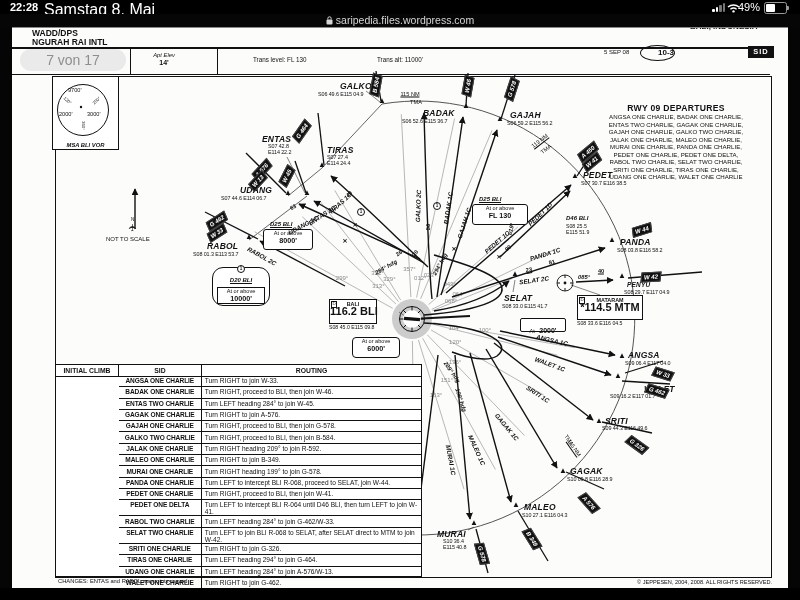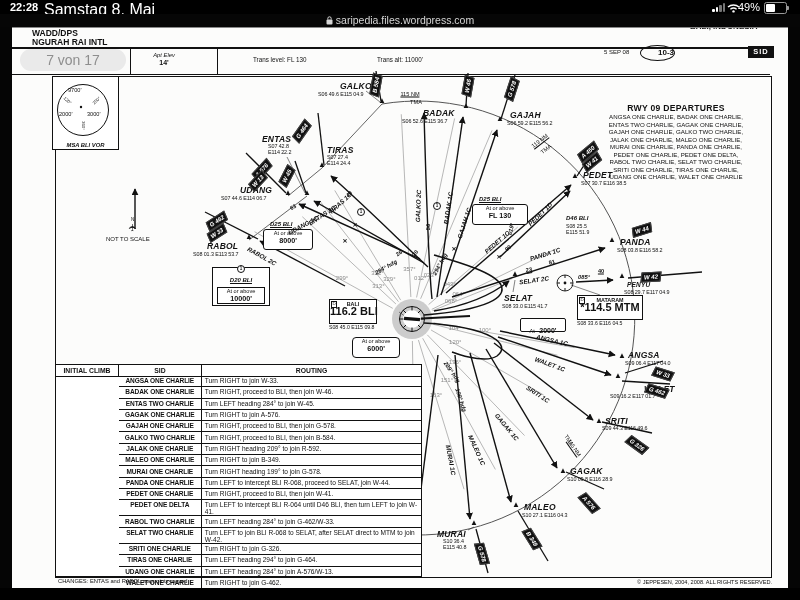--- a/index.html
+++ b/index.html
@@ -318,21 +318,21 @@
     <div class="abs fixlbl" style="left:479px;top:195px">D25 BLI</div>
     <div class="callout" style="left:472px;top:203px;width:54px;height:19px">
       <span class="s">At or above</span>
       <span class="v">FL 130</span>
     </div>
     <div class="abs fixlbl" style="left:270px;top:220px">D25 BLI</div>
     <div class="callout" style="left:263px;top:228px;width:48px;height:19px">
       <span class="s">At or above</span>
       <span class="v">8000'</span>
     </div>
-    <div class="callout" style="left:212px;top:266px;width:56px;height:37px;border-radius:0">
+    <div class="callout" style="left:212px;top:266px;width:56px;height:37px;border-radius:11px">
       <div class="lbl-c1" style="position:absolute;left:24px;top:-3.5px">1</div>
       <div class="fixlbl" style="display: inline-block;margin-top:4px">D20 BLI</div>
       <div style="border:0.8px solid #111;margin:1px 4px 0 4px">
         <span class="s">At or above</span>
         <span class="v">10000'</span>
       </div>
     </div>
     <div class="callout" style="left:352px;top:336px;width:46px;height:19px;border-radius:4px">
       <span class="s">At or above</span>
       <span class="v">6000'</span>

